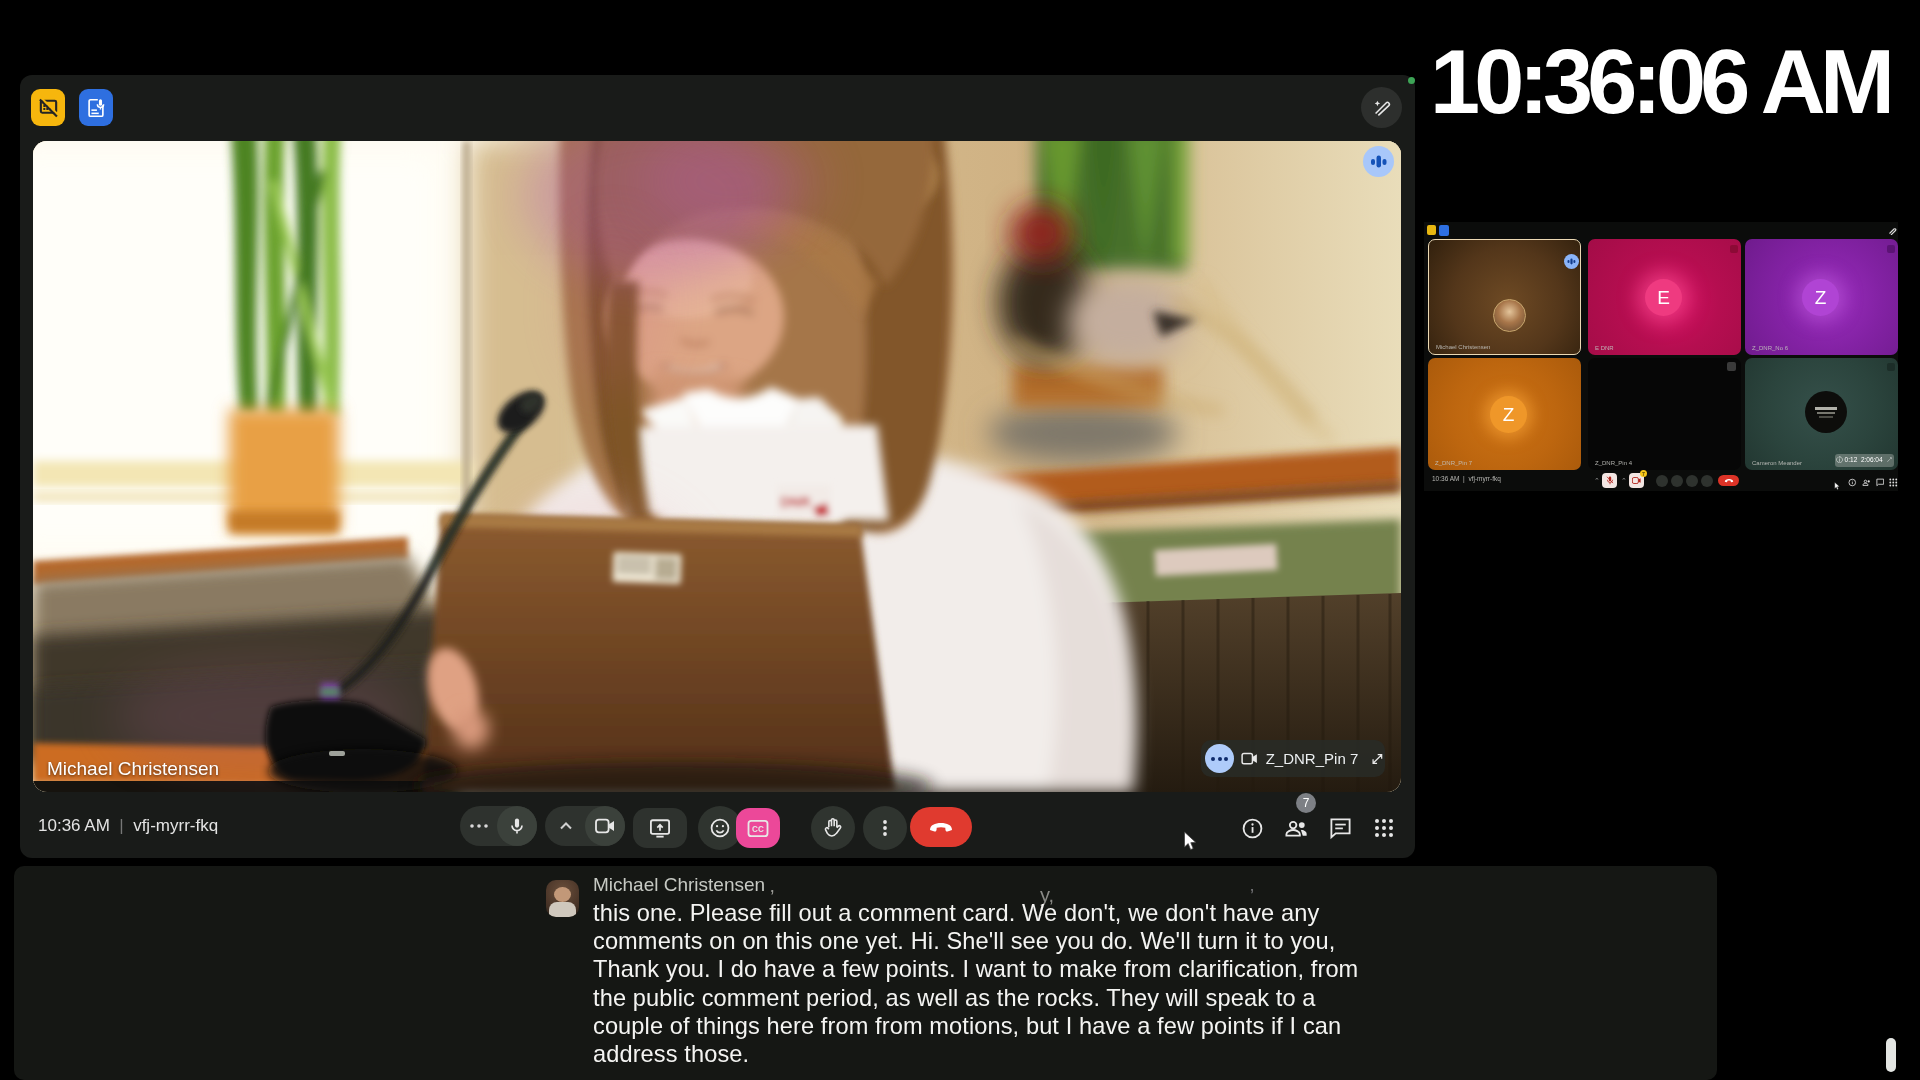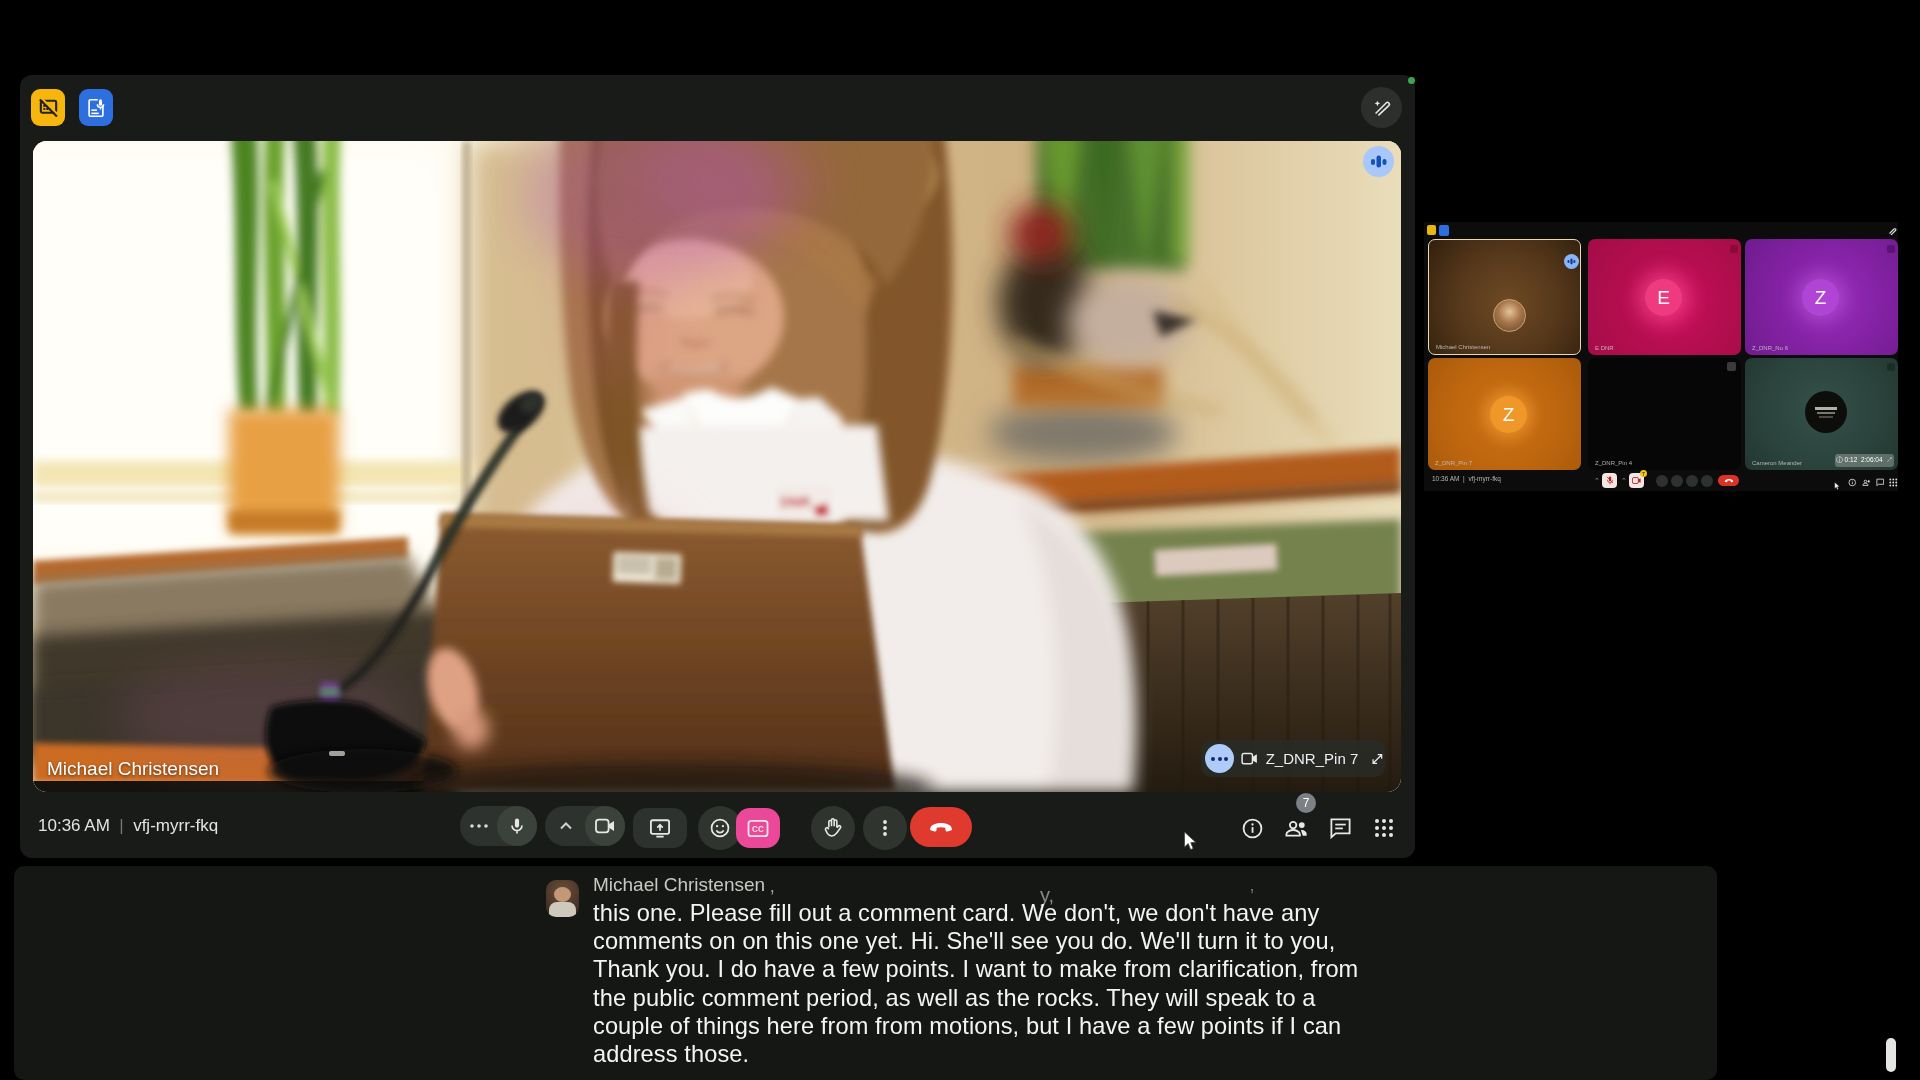--- a/index.html
+++ b/index.html
@@ -414,20 +414,21 @@
             <circle cx="17" cy="10" r="2"></circle>
             <circle cx="3" cy="17" r="2"></circle>
             <circle cx="10" cy="17" r="2"></circle>
             <circle cx="17" cy="17" r="2"></circle>
           </g>
         </svg>
     </div>
   </div>
 
   <div id="gdot" class="abs"></div>
+  <div id="clock" class="abs">10:36:06 AM</div>
 
   <div id="mini" class="abs">
     <div class="abs" style="left:3px;top:3px;width:9px;height:10px;border-radius:2px;background:#e8b711"></div>
     <div class="abs" style="left:15px;top:3px;width:10px;height:11px;border-radius:2px;background:#2e6fe0"></div>
     <svg class="abs" width="9" height="9" viewBox="0 0 24 24" style="left:464px;top:4px">
         <path fill="none" stroke="#ddd" stroke-width="3" d="M4 20 L16 8 a2 2 0 0 1 4 4 L8 24"></path>
       </svg>
 
     <div class="tile" style="left:4px;top:17px;width:153px;height:116px;border:1.5px solid #ecd9b4;background:radial-gradient(circle at 52% 55%, #6e4a24 0%, #53361a 55%, #31200d 100%)">
       <div style="position:absolute;left:64px;top:59px;width:33px;height:33px;border-radius:50%;border:1.5px solid #c9a76e;background:radial-gradient(circle at 50% 38%, #e3c49a 0%, #a8764a 45%, #5f452c 100%)"></div>

